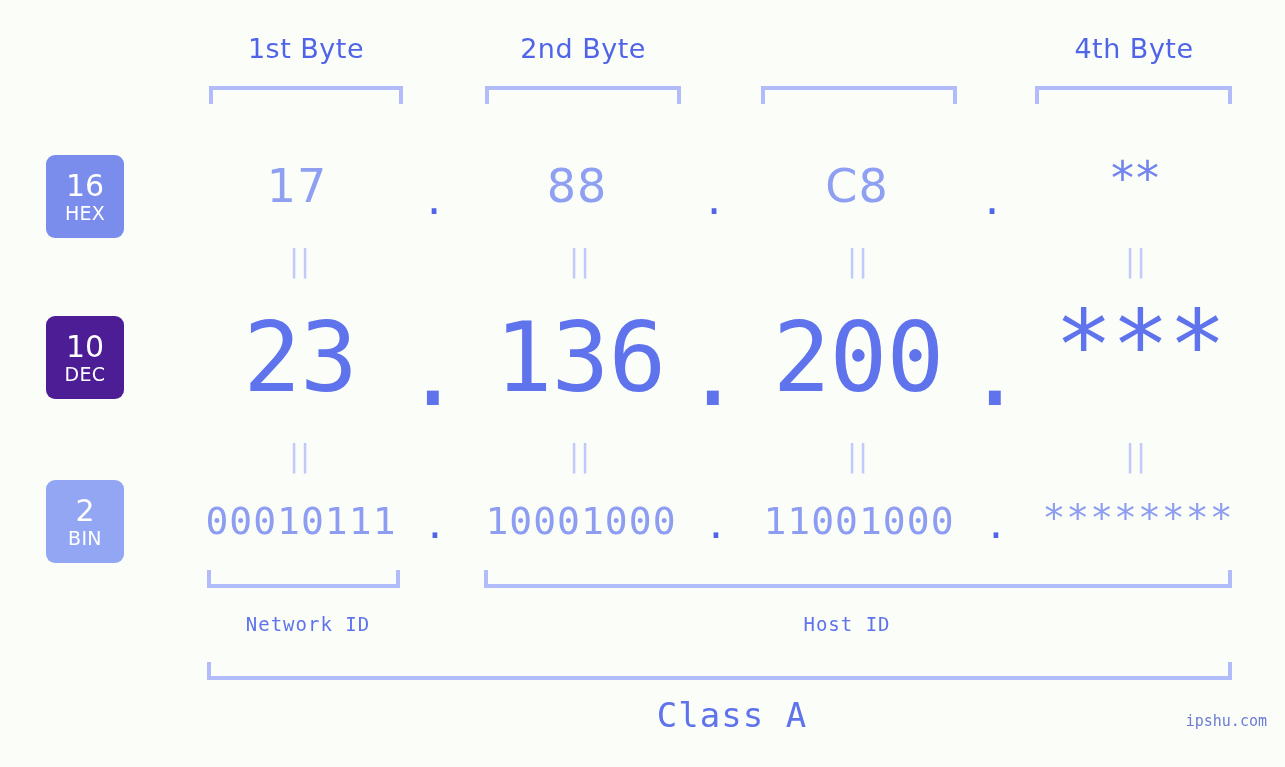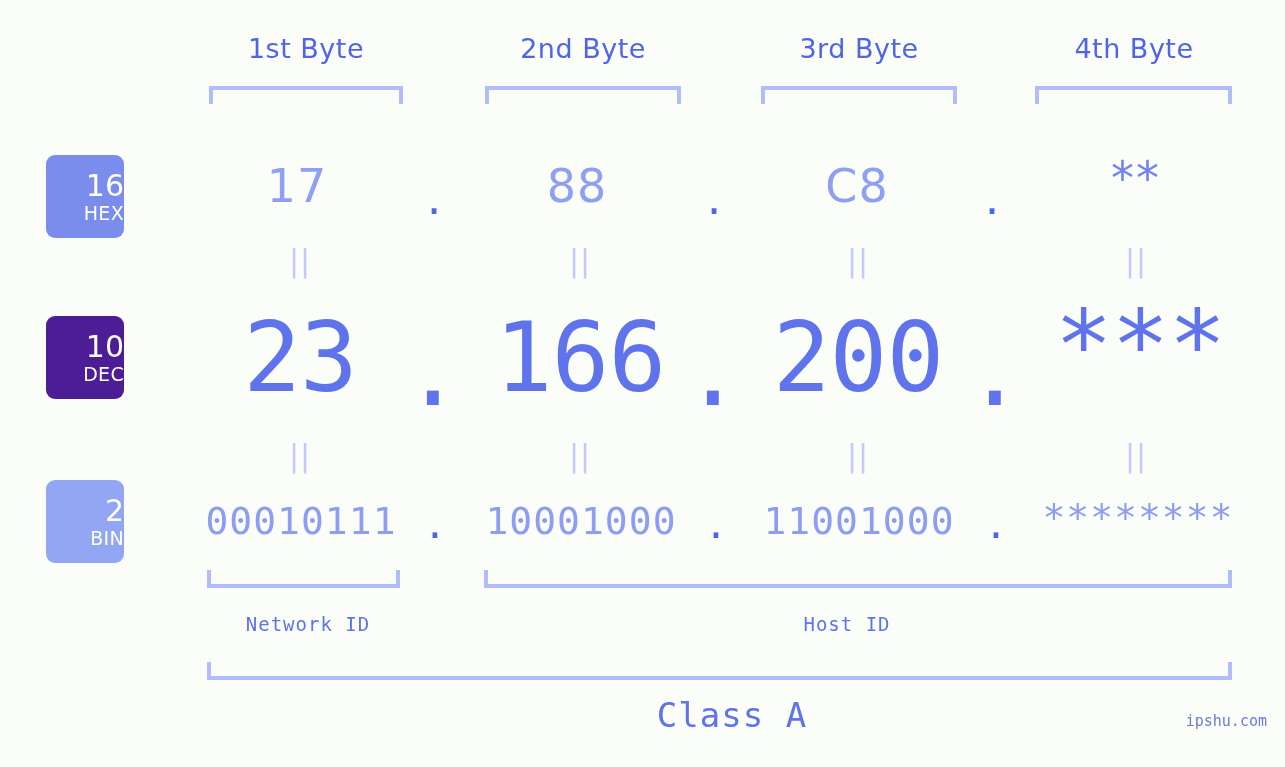--- a/index.html
+++ b/index.html
@@ -58,21 +58,21 @@
     position: absolute;
     left: 46px;
     width: 78px;
     border-radius: 9px;
     color: #ffffff;
     text-align: center;
     box-sizing: border-box;
     font-family: "DejaVu Sans", sans-serif;
     display: flex;
     flex-direction: column;
-    align-items: flex-end;
+    align-items: center;
     justify-content: center;
     line-height: 1;
   }
   .badge .num {
     font-size: 30px;
     font-weight: 400;
     letter-spacing: 0px;
   }
   .badge .nm {
     font-size: 19px;
@@ -194,21 +194,20 @@
     letter-spacing: 0px;
   }
 </style>
 </head>
 <body style="background: rgb(251, 253, 248);">
 
 <div class="stage">
 
   <div class="byte-label" style="left:210px; width:192px;">1st Byte</div>
   <div class="byte-label" style="left:486px; width:194px;">2nd Byte</div>
-  <div class="byte-label" style="left:762px; width:194px;">3rd Byte</div>
   <div class="byte-label" style="left:1036px; width:196px;">4th Byte</div>
 
   <div class="bracket-down" style="left:209px; top:86px; width:194px;"></div>
   <div class="bracket-down" style="left:485px; top:86px; width:196px;"></div>
   <div class="bracket-down" style="left:761px; top:86px; width:196px;"></div>
   <div class="bracket-down" style="left:1035px; top:86px; width:197px;"></div>
 
   <div class="badge" id="badge-hex" style="background: rgb(122, 140, 236);">
     <span class="num">16</span>
     <span class="nm">HEX</span>
@@ -235,21 +234,21 @@
   <div class="row" style="top:261px;">
     <span class="eq" style="left:300px; top:0;">||</span>
     <span class="eq" style="left:580px; top:0;">||</span>
     <span class="eq" style="left:858px; top:0;">||</span>
     <span class="eq" style="left:1136px; top:0;">||</span>
   </div>
 
   <div class="row" style="top:358px;">
     <span class="cell dec-val" style="left:300px;  top:0;">23</span>
     <span class="cell dec-dot" style="left:433px;  top:14px;">.</span>
-    <span class="cell dec-val" style="left:580px;  top:0;">166</span>
+    <span class="cell dec-val" style="left:580px;  top:0;">136</span>
     <span class="cell dec-dot" style="left:713px;  top:14px;">.</span>
     <span class="cell dec-val" style="left:858px;  top:0;">200</span>
     <span class="cell dec-dot" style="left:995px;  top:14px;">.</span>
     <span class="cell dec-val" style="left:1140px; top:-12px;">***</span>
   </div>
 
   <div class="row" style="top:456px;">
     <span class="eq" style="left:300px; top:0;">||</span>
     <span class="eq" style="left:580px; top:0;">||</span>
     <span class="eq" style="left:858px; top:0;">||</span>

